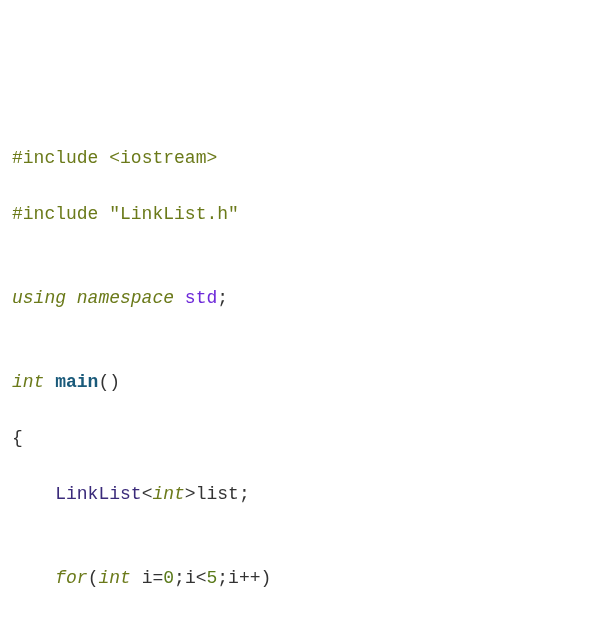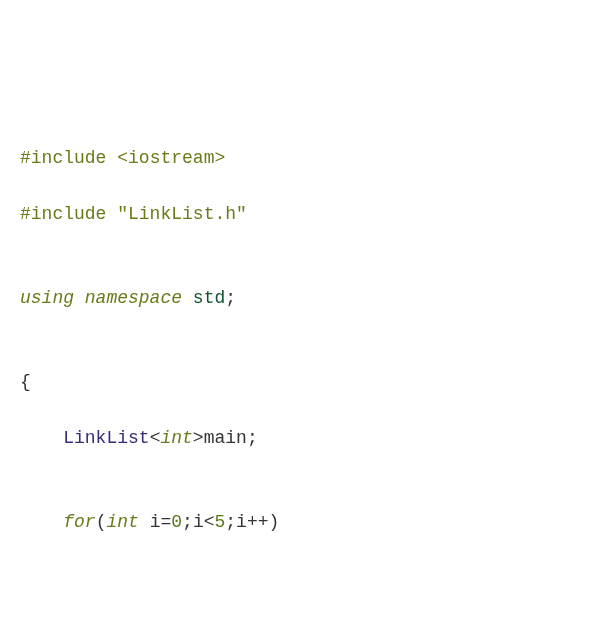--- a/index.html
+++ b/index.html
@@ -7,44 +7,45 @@
     padding: 4px 0;
     background: #ffffff;
     font-family: Consolas, "Courier New", monospace;
     font-size: 18px;
     line-height: 28px;
     color: #333;
     white-space: pre;
   }
   .line {
     display: block;
-    padding-left: 20px;
+    padding-left: 12px;
   }
   .k  { color: #6b7a1a; font-style: italic; }           
   .pp { color: #6b7a1a; }           
   .s  { color: #6b7a1a; }           
   .t  { color: #3a2a7a; }           
   .fn { color: #1a5a7a; font-weight: bold; } 
   .n  { color: #5a7a1a; }           
-  .id { color: #14532d; text-align: center; }
+  .id { color: #6d28d9; text-align: center; }
   .ang{ color: #6b7a1a; }
 </style>
 </head>
 <body>
 
 
 
 <div>
 <span class="line"><span class="pp">#include </span><span class="ang">&lt;</span><span class="s">iostream</span><span class="ang">&gt;</span></span>
 <span class="line"><span class="pp">#include </span><span class="s">"LinkList.h"</span></span>
 <span class="line"></span>
 <span class="line"><span class="k">using </span><span class="k">namespace </span><span class="id">std</span><span>;</span></span>
 <span class="line"></span>
+<span class="line"><span class="k">int </span><span class="fn">main</span><span>()</span></span>
 <span class="line">{</span>
-<span class="line"><span>    </span><span class="t">LinkList</span><span>&lt;</span><span class="k">int</span><span>&gt;</span><span>main;</span></span>
+<span class="line"><span>    </span><span class="t">LinkList</span><span>&lt;</span><span class="k">int</span><span>&gt;</span><span>list;</span></span>
 <span class="line"></span>
 <span class="line"><span>    </span><span class="k">for</span><span>(</span><span class="k">int </span><span>i=</span><span class="n">0</span><span>;i&lt;</span><span class="n">5</span><span>;i++)</span></span>
 
 
 
 <span class="line"></span>
 
 
 
 

